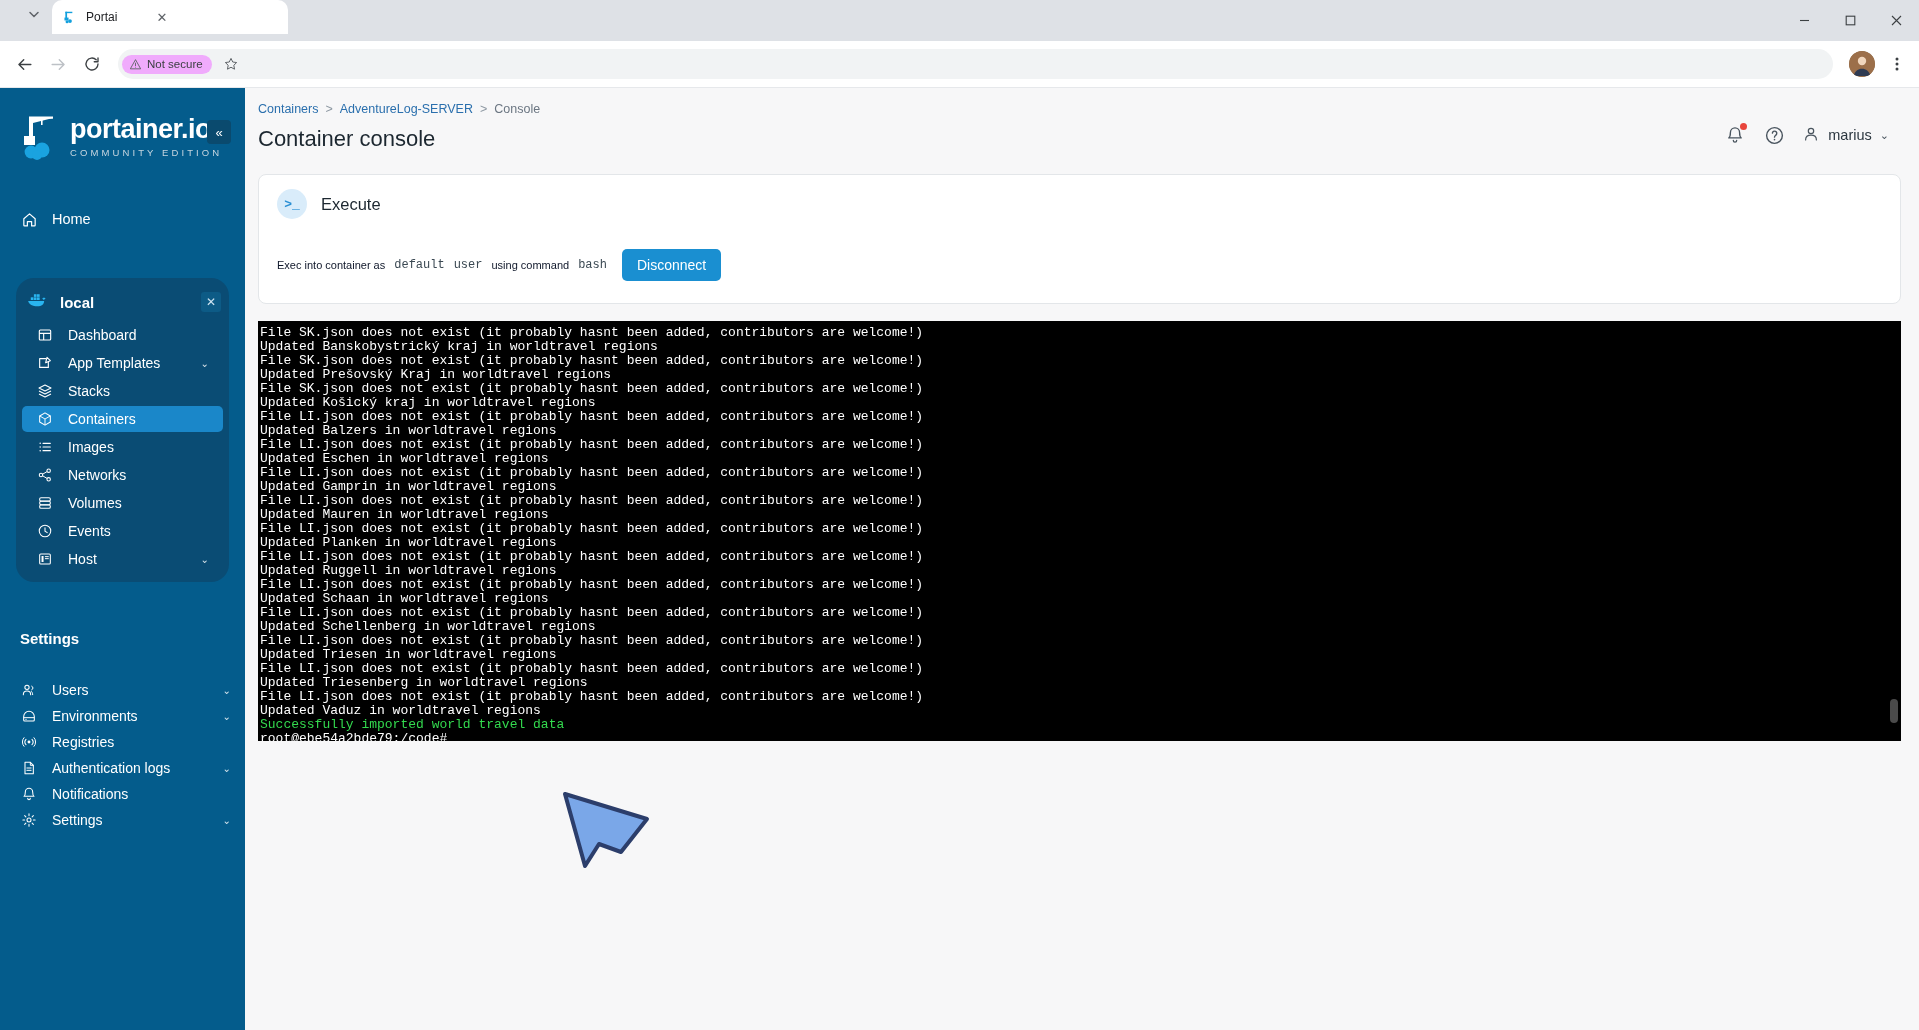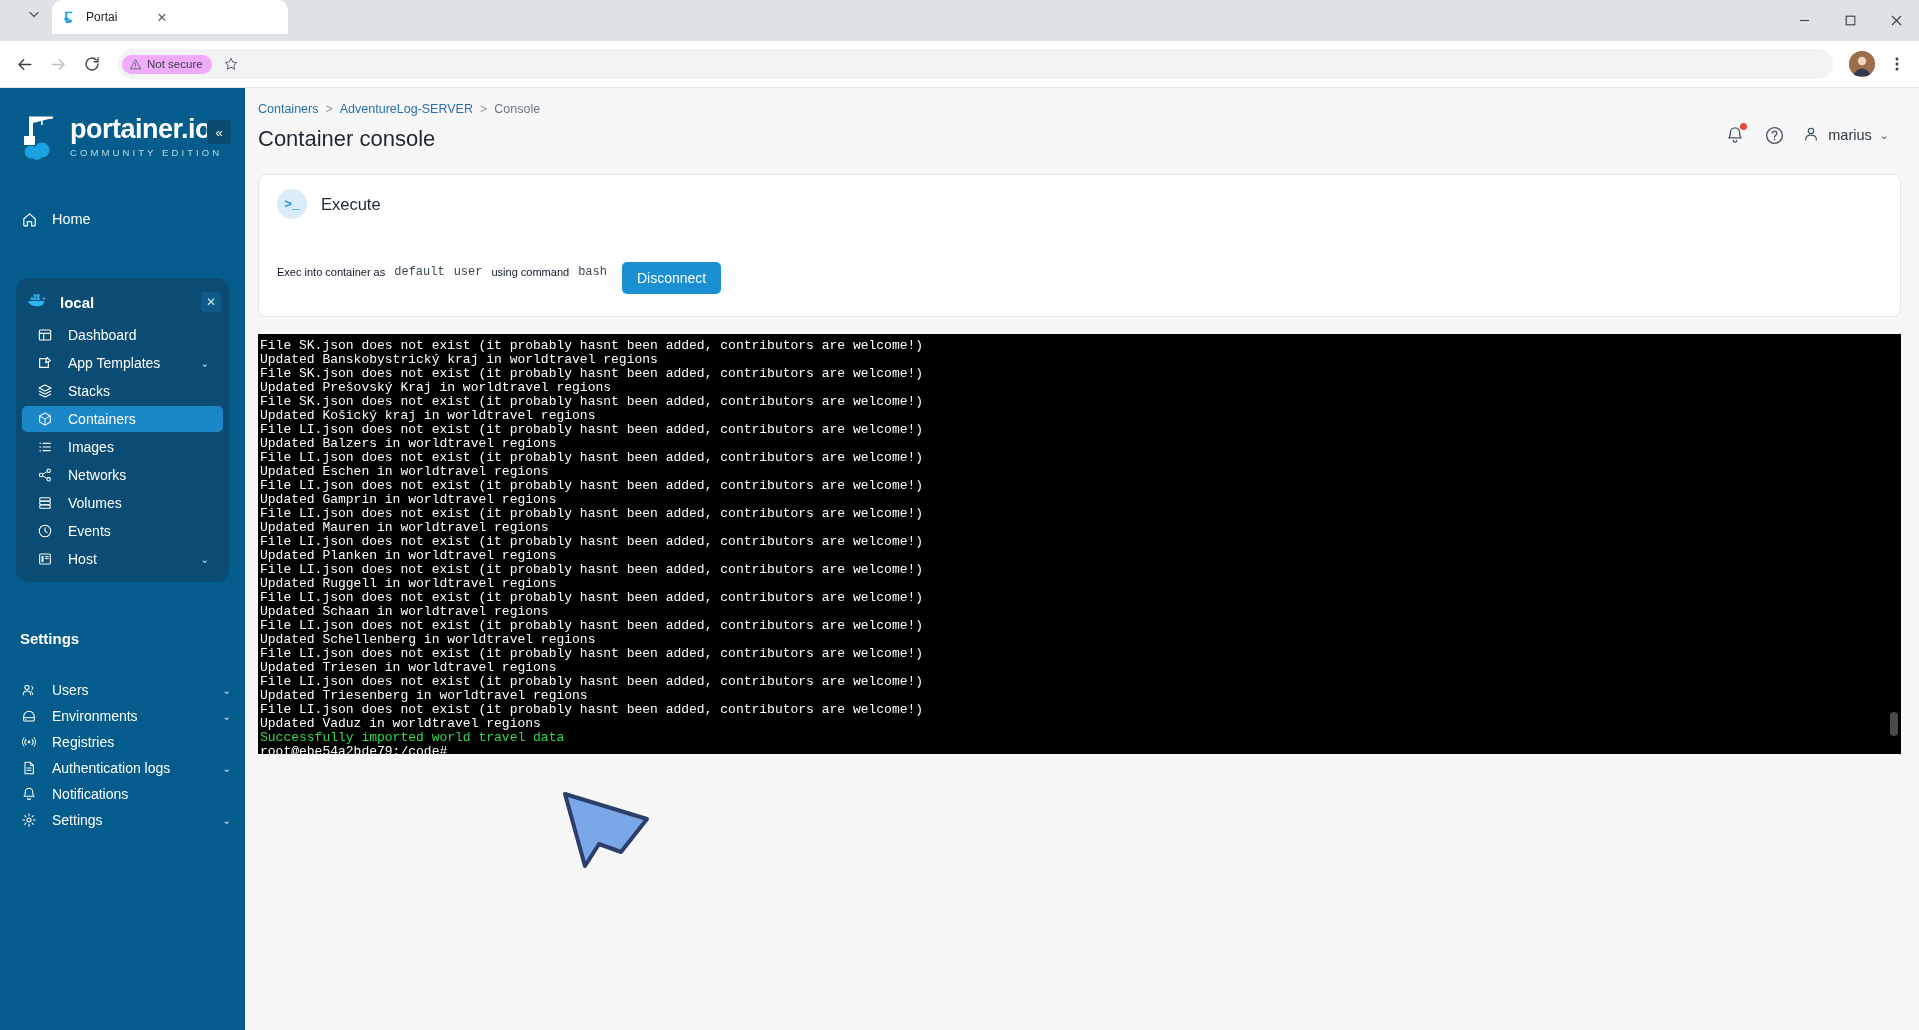--- a/index.html
+++ b/index.html
@@ -87,21 +87,21 @@
   .nav-home { margin: 26px 0 0 0; }
   .nav-item {
     display: flex; align-items: center; gap: 14px; height: 34px;
     padding: 0 14px 0 20px; font-size: 14.5px; color: #fff; position: relative;
   }
   .nav-item .ico { width: 18px; flex: 0 0 18px; display:flex; align-items:center; justify-content:center; }
   .nav-item .label { flex: 1; white-space: nowrap; }
   .nav-item .chev { font-size: 10px; opacity: .85; }
 
   .env-box {
-    margin: 26px 16px 0 16px; background: #0a4c74; border-radius: 12px;
+    margin: 26px 16px 0 16px; background: #0a4c74; border-radius: 18px;
     padding: 6px 0 8px 0;
   }
   .env-head {
     display: flex; align-items: center; gap: 12px; height: 36px; padding: 0 8px 0 10px;
   }
   .env-head .docker-ico { width: 22px; flex: 0 0 22px; }
   .env-head .env-name { font-size: 15px; font-weight: 600; flex: 1; }
   .env-close {
     width: 20px; height: 20px; background: #0d5b86; border-radius: 3px;
     display:flex; align-items:center; justify-content:center; font-size: 12px; color:#cfe4f1;
@@ -142,21 +142,20 @@
     font-family: "Liberation Mono", monospace; font-size: 13px; font-weight: 700;
   }
   .panel-title { font-size: 16.5px; color: #1c2730; }
   .exec-row { display: flex; align-items: center; gap: 9px; margin-top: 30px; }
   .exec-strong { font-size: 11px; font-weight: 400; color: #0f172a; }
   .exec-code { font-family: "Liberation Mono", monospace; font-size: 12px; color: #3a4852; }
   .disconnect-btn {
     background: #1a8fd1; color: #fff; border: none; border-radius: 5px;
     padding: 8px 15px; font-size: 14px; margin-left: 6px; cursor: pointer;
     font-family: "Liberation Sans", sans-serif;
-    margin-top: 13px;
   }
 
   
   .terminal-wrap {
     margin: 17px 18px 0 13px; background: #000; position: relative;
     height: 420px; overflow: hidden;
   }
   .terminal {
     font-family: "Liberation Mono", monospace; font-size: 13px; line-height: 14px;
     color: #ffffff; padding: 5px 0 0 2px; white-space: pre;

